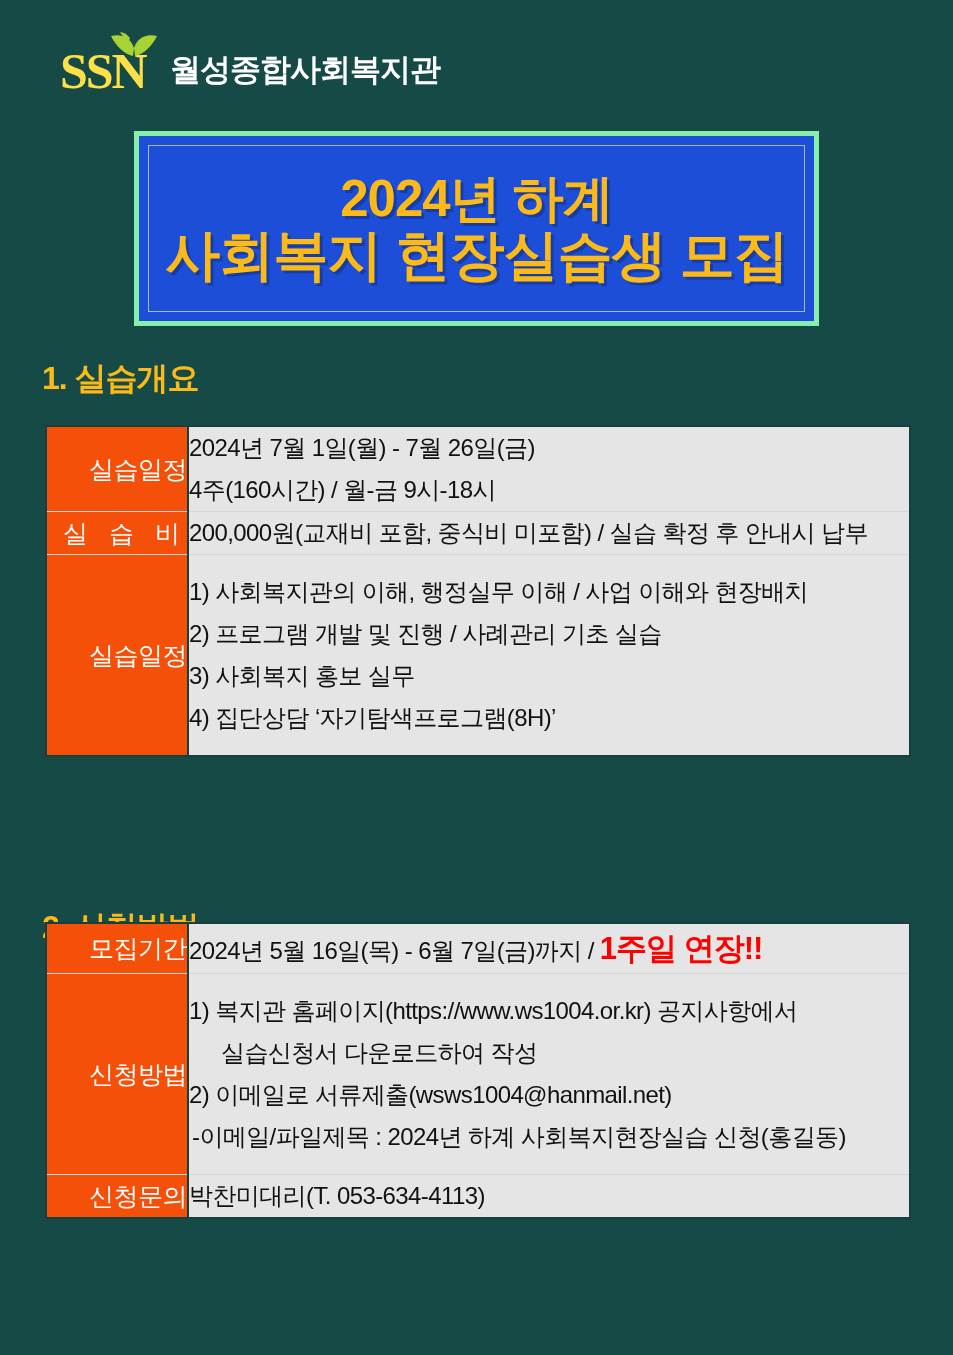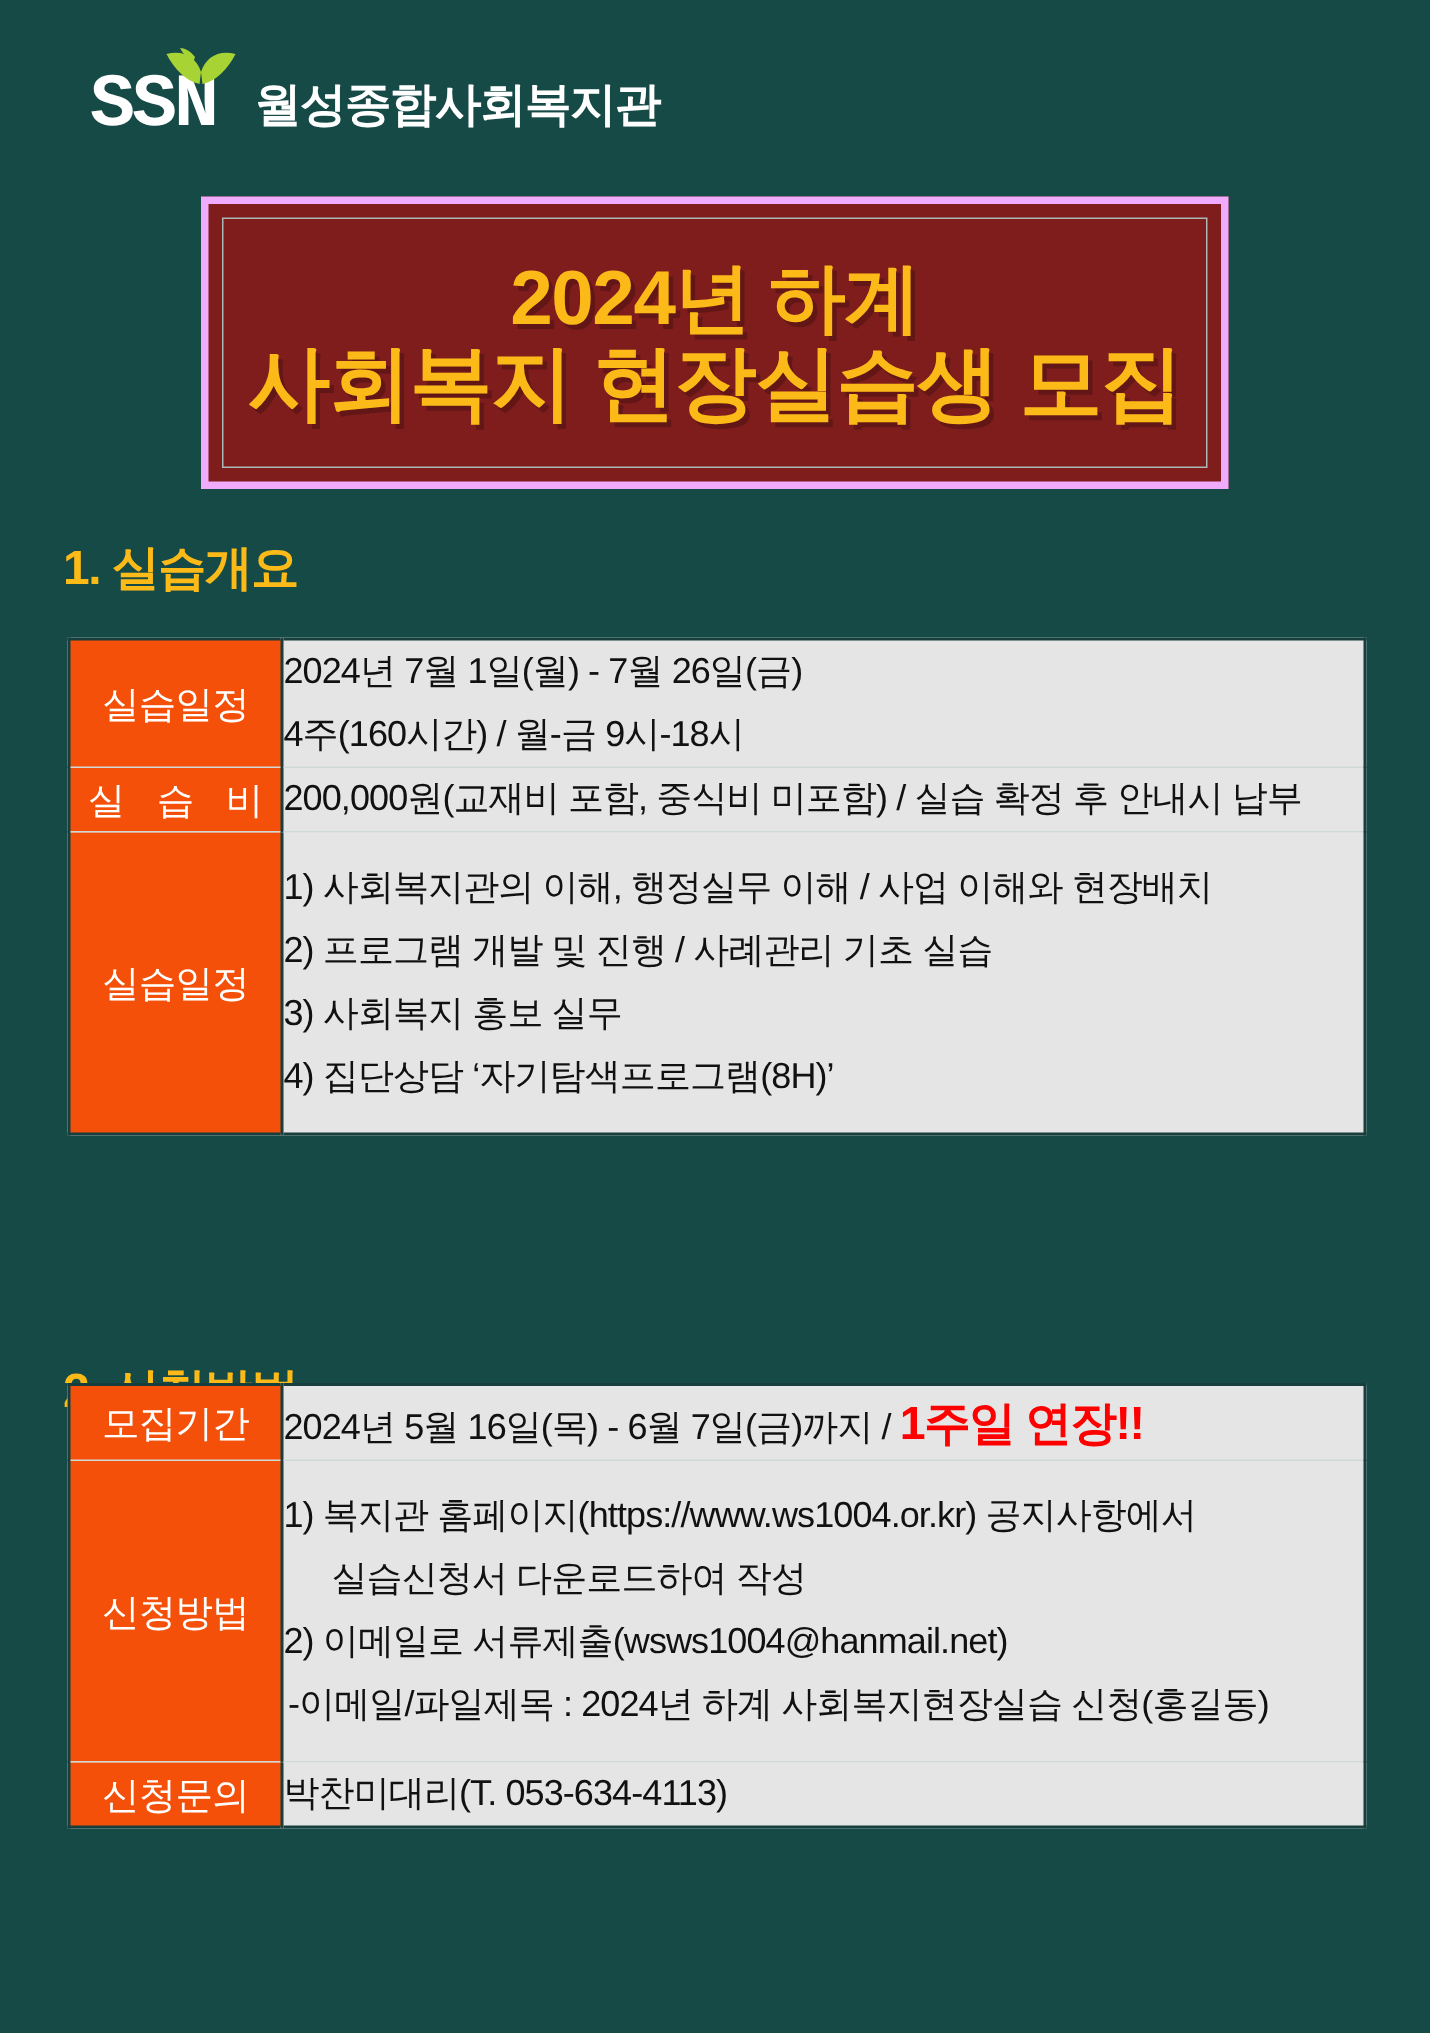--- a/index.html
+++ b/index.html
@@ -17,38 +17,38 @@
     box-sizing:border-box;
   }
 
   
   .logo-row{
     position:absolute;left:60px;top:34px;
     display:flex;align-items:flex-end;gap:10px;
   }
   .logo-mark{position:relative;width:100px;height:62px;}
   .logo-ssn{
-    font-family:Liberation Mono, monospace;
+    font-family:Liberation Serif, serif;
     font-weight:bold;font-size:50px;line-height:50px;
-    color:#ffffff;letter-spacing:-2px;
+    color:#fde047;letter-spacing:-2px;
     position:absolute;left:0;bottom:0;
   }
   .logo-leaf{position:absolute;left:48px;top:-2px;width:52px;height:26px;}
   .logo-title{
     color:#ffffff;font-size:31px;font-weight:600;
     letter-spacing:-1px;padding-bottom:5px;white-space:nowrap;
   }
 
   
   .title-frame{
     position:absolute;left:134px;top:131px;
     width:685px;height:195px;
-    border:5px solid #f0abfc;
+    border:5px solid #86efac;
     box-sizing:border-box;
-    background:#7f1d1d;
+    background:#1d4ed8;
   }
   .title-frame-inner{
     position:absolute;left:9px;top:9px;right:9px;bottom:9px;
     border:1px solid #aab8b6;
     display:flex;flex-direction:column;
     align-items:center;justify-content:center;
   }
   .title-line{
     color:#fcba18;
     font-weight:bold;
@@ -83,21 +83,21 @@
   .tbl td{
     border:1px solid #cfd9d8;
     vertical-align:middle;
     padding:0;
   }
   .tbl tr{border-bottom:1px solid #b9c6c5;}
   .lab{
     width:140px;
     background:#f5500a;
     color:#ffffff;
-    text-align:center;
+    text-align:right;
     font-size:25px;
     font-weight:500;
     letter-spacing:-0.5px;
     border-right:2px solid #173f3d !important;
     white-space:nowrap;
   }
   .lab.spaced{letter-spacing:7px;text-indent:7px;}
   .val{
     background:#e5e5e5;
     color:#111111;

